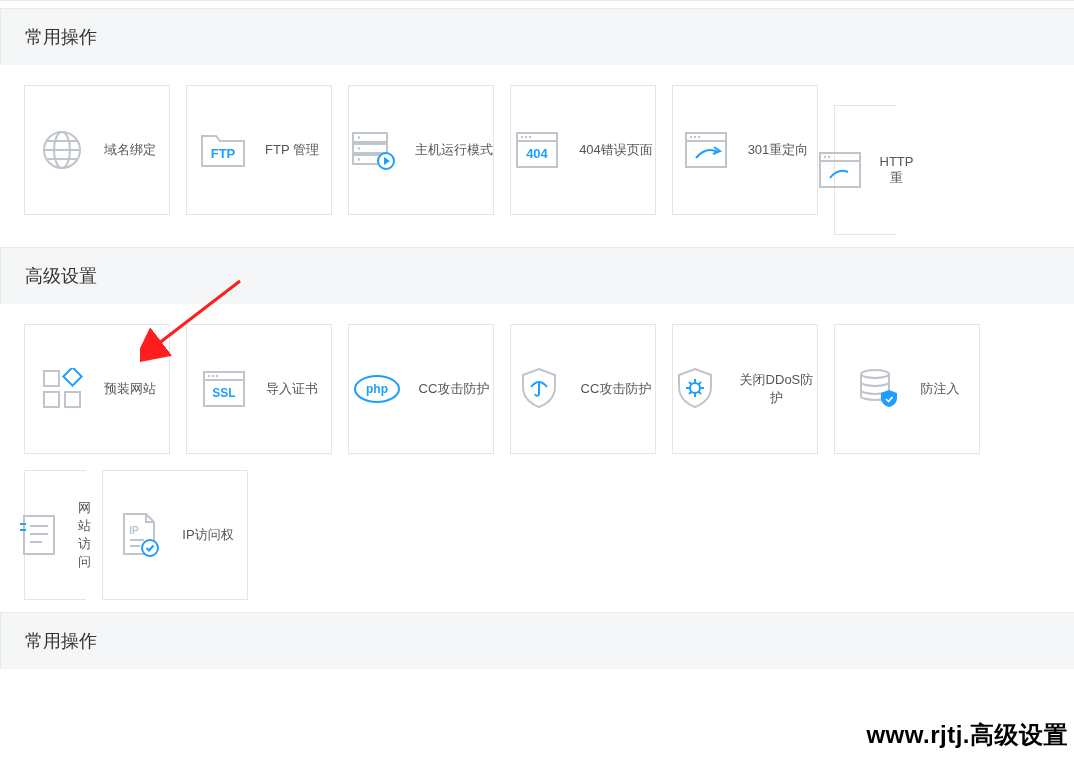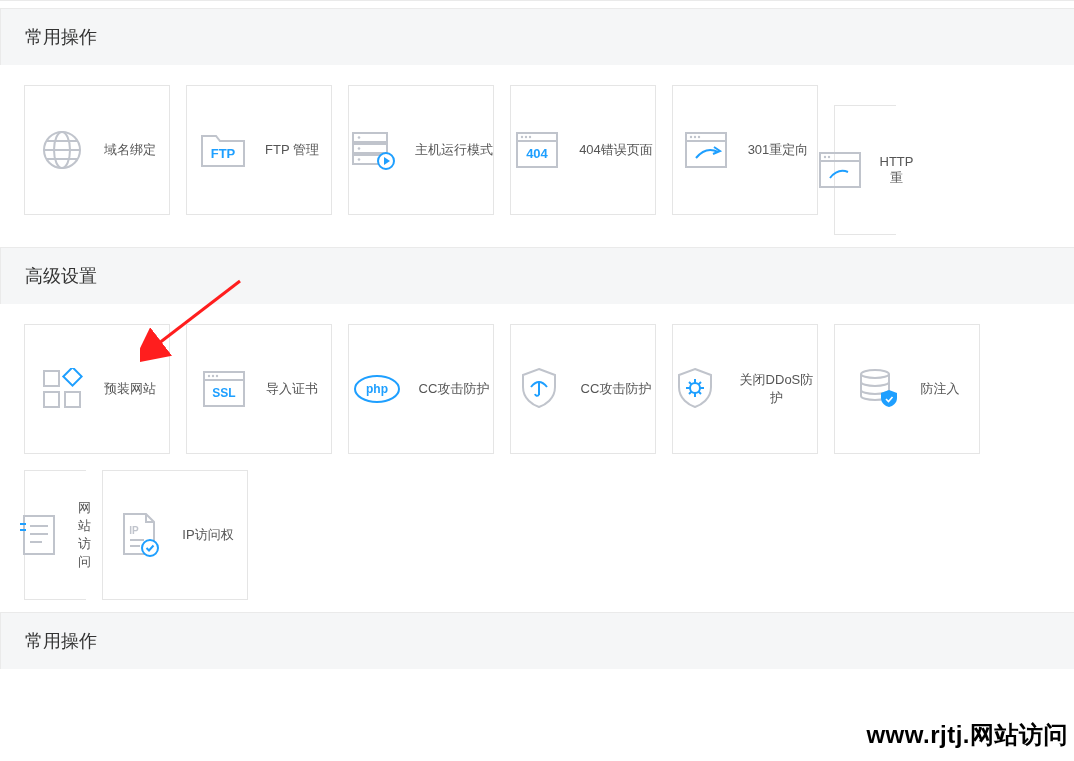--- a/index.html
+++ b/index.html
@@ -288,13 +288,13 @@
 
 <svg class="arrow" width="110" height="90">
   <defs>
     <marker id="ah" markerWidth="12" markerHeight="12" refX="3" refY="6" orient="auto">
       <path d="M0 0 L12 6 L0 12 z" fill="#ff1e1e"></path>
     </marker>
   </defs>
   <line x1="100" y1="6" x2="14" y2="72" stroke="#ff1e1e" stroke-width="3" marker-end="url(#ah)"></line>
 </svg>
 
-<div class="watermark">www.rjtj.网站访问</div>
+<div class="watermark">www.rjtj.高级设置</div>
 
 </body></html>

